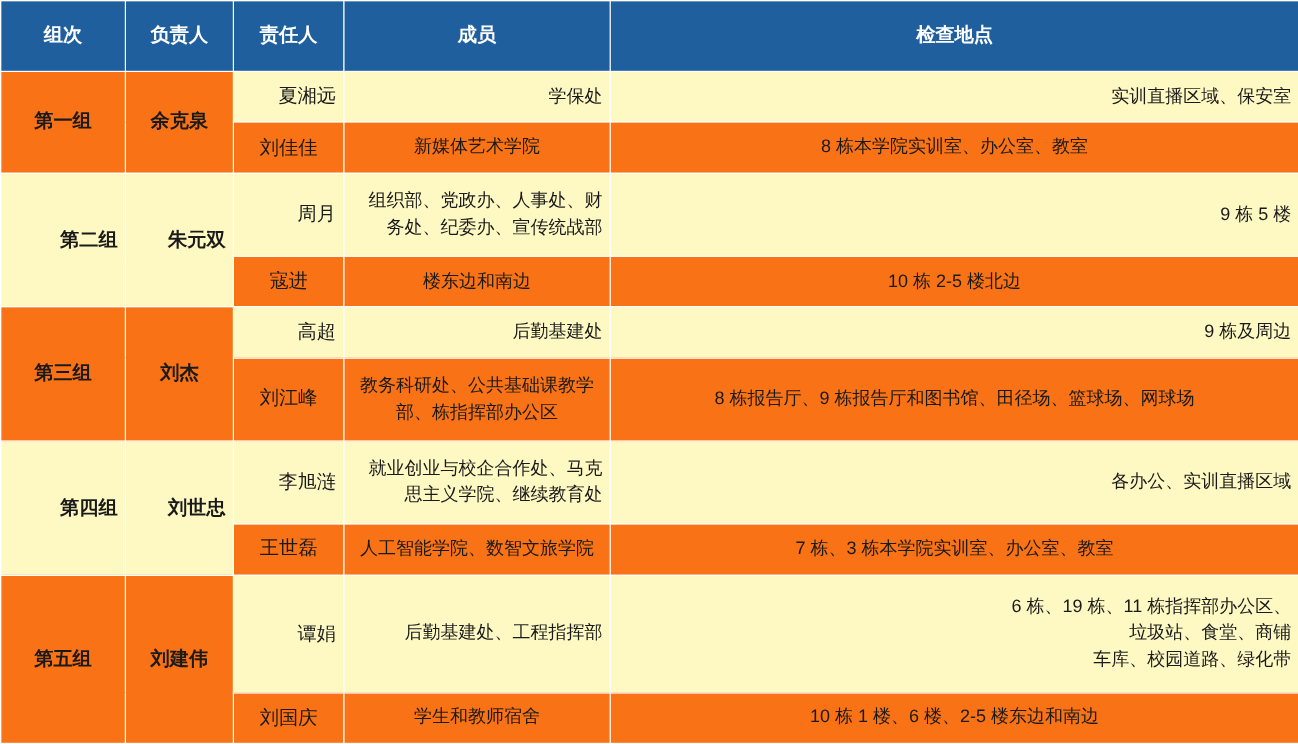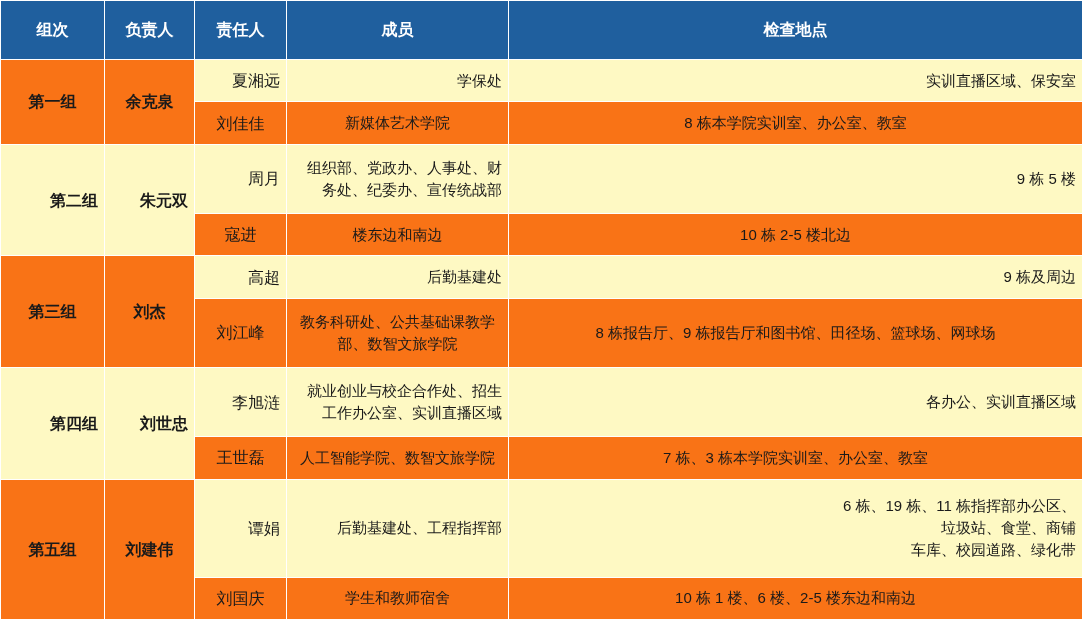--- a/index.html
+++ b/index.html
@@ -112,29 +112,29 @@
 
       <tr>
         <td class="cell-shade-a cell-group" rowspan="2">第三组</td>
         <td class="cell-shade-a cell-leader" rowspan="2">刘杰</td>
         <td class="cell-shade-b cell-person">高超</td>
         <td class="cell-shade-b multiline">后勤基建处</td>
         <td class="cell-shade-b multiline">9 栋及周边</td>
       </tr>
       <tr>
         <td class="cell-shade-a cell-person">刘江峰</td>
-        <td class="cell-shade-a multiline">教务科研处、公共基础课教学部、数智文旅学院</td>
+        <td class="cell-shade-a multiline">教务科研处、公共基础课教学部、栋指挥部办公区</td>
         <td class="cell-shade-a multiline">8 栋报告厅、9 栋报告厅和图书馆、田径场、篮球场、网球场</td>
       </tr>
 
       <tr>
         <td class="cell-shade-b cell-group" rowspan="2">第四组</td>
         <td class="cell-shade-b cell-leader" rowspan="2">刘世忠</td>
         <td class="cell-shade-b cell-person">李旭涟</td>
-        <td class="cell-shade-b multiline">就业创业与校企合作处、招生工作办公室、实训直播区域</td>
+        <td class="cell-shade-b multiline">就业创业与校企合作处、马克思主义学院、继续教育处</td>
         <td class="cell-shade-b multiline">各办公、实训直播区域</td>
       </tr>
       <tr>
         <td class="cell-shade-a cell-person">王世磊</td>
         <td class="cell-shade-a multiline">人工智能学院、数智文旅学院</td>
         <td class="cell-shade-a multiline">7 栋、3 栋本学院实训室、办公室、教室</td>
       </tr>
 
       <tr>
         <td class="cell-shade-a cell-group" rowspan="2">第五组</td>

